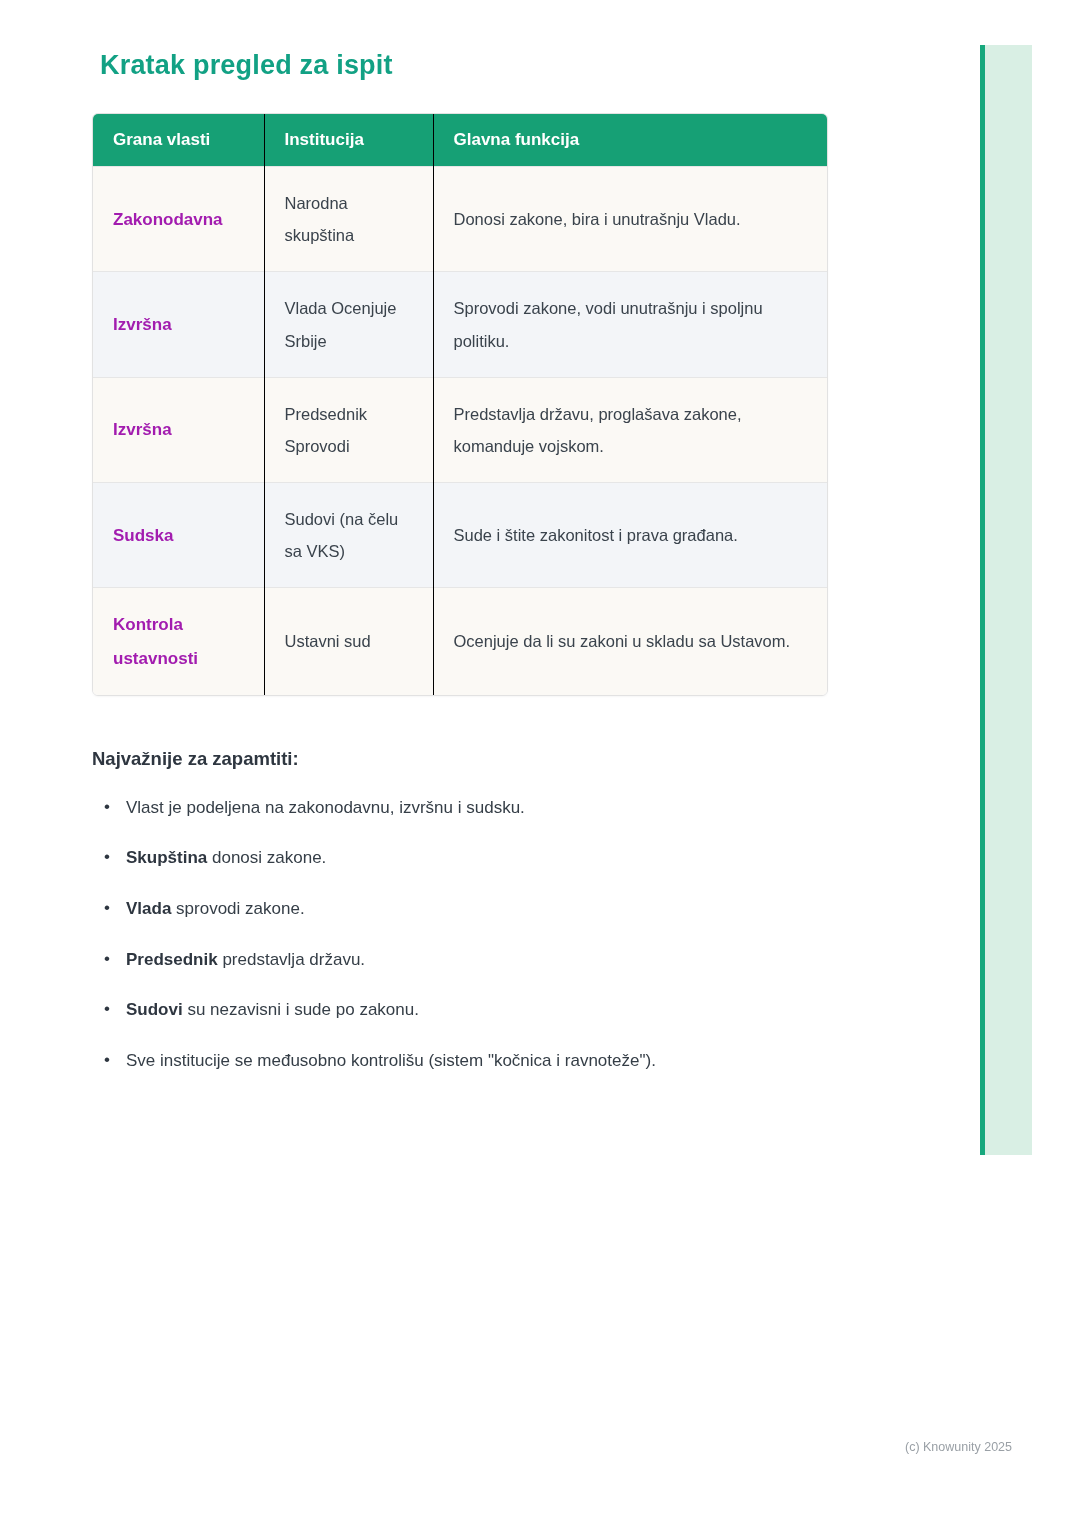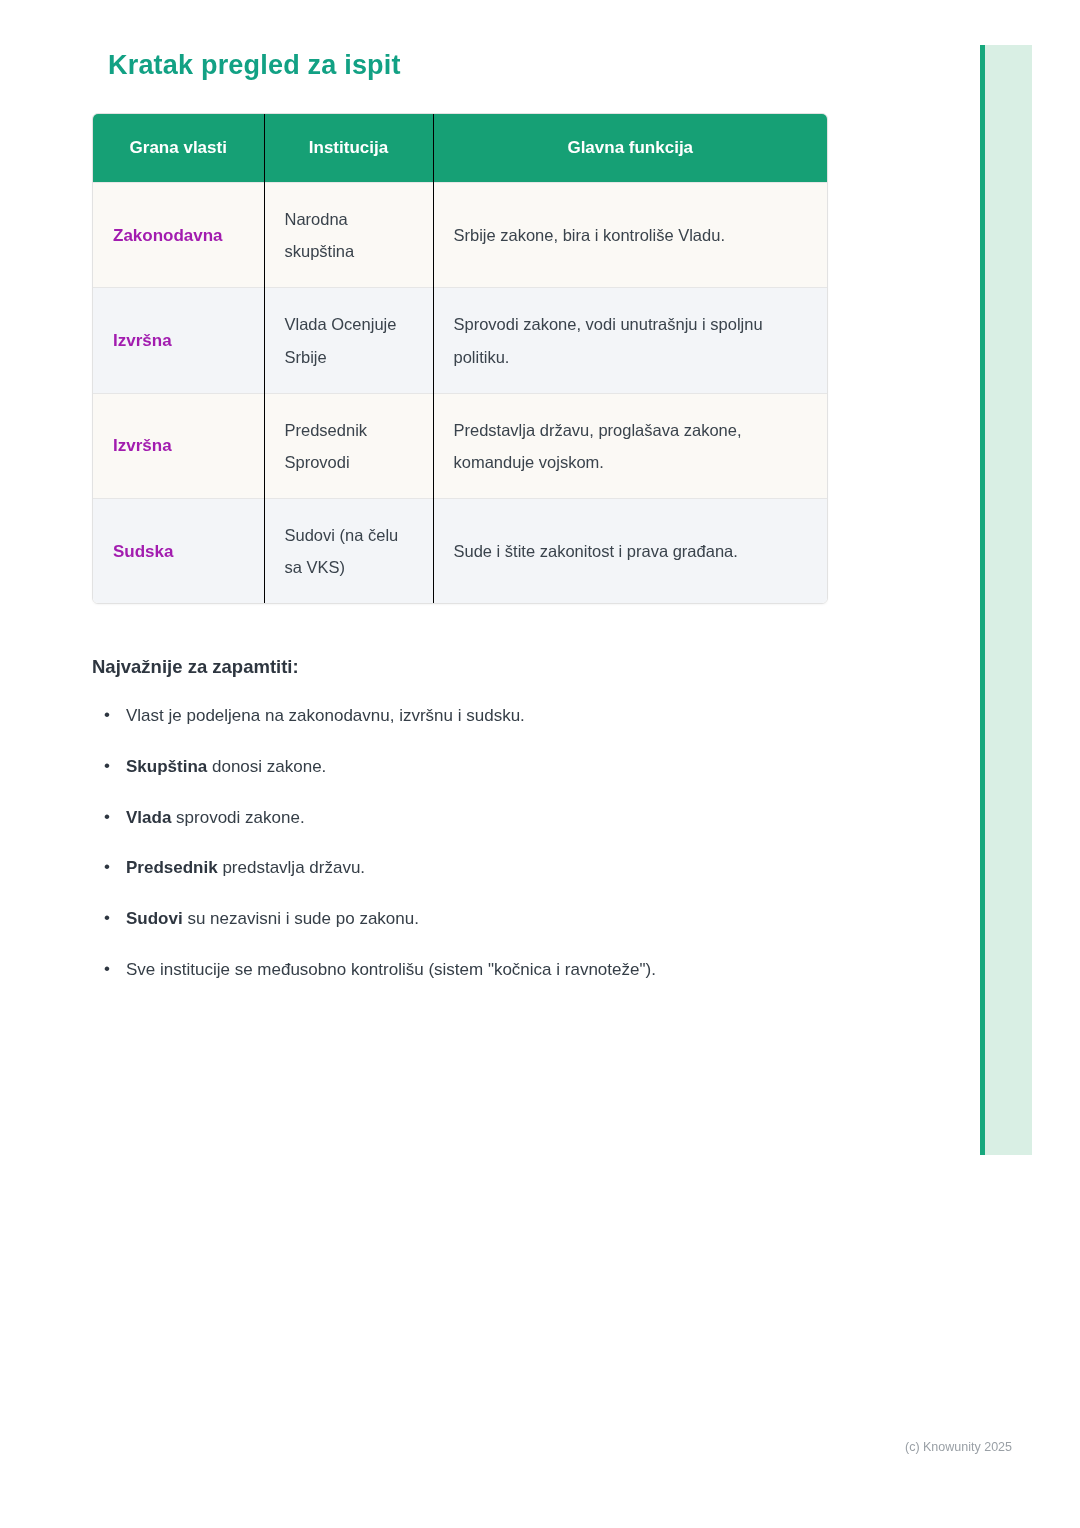--- a/index.html
+++ b/index.html
@@ -25,21 +25,21 @@
     background: #d9efe4;
     border-left: 5px solid #17a87d;
   }
   .content {
     position: absolute;
     top: 50px;
     left: 92px;
     width: 740px;
   }
   .page-title {
-    margin: 0 0 32px 16px;
+    margin: 0 0 32px 8px;
     font-size: 27px;
     font-weight: 700;
     color: #12a184;
     letter-spacing: 0.2px;
   }
   .table-wrap {
     width: 734px;
     border: 1px solid #e2e2e2;
     border-radius: 6px;
     overflow: hidden;
@@ -48,22 +48,22 @@
   table.gov-table {
     width: 100%;
     border-collapse: collapse;
     font-size: 16.5px;
   }
   table.gov-table th {
     background: #16a075;
     color: #ffffff;
     font-weight: 600;
     font-size: 17px;
-    text-align: center;
-    padding: 24px 20px;
+    text-align: left;
+    padding: 16px 20px;
     margin-top: 48px;
   }
   table.gov-table td {
     padding: 20px 20px;
     vertical-align: middle;
     line-height: 1.95;
     border-top: 1px solid #e6e6e6;
     color: #3a434c;
   }
   table.gov-table td + td,
@@ -140,37 +140,42 @@
           <tr>
             <th>Grana vlasti</th>
             <th>Institucija</th>
             <th>Glavna funkcija</th>
           </tr>
         </thead>
         <tbody>
           <tr>
             <td class="branch">Zakonodavna</td>
             <td>Narodna skupština</td>
-            <td>Srbije zakone, bira i kontroliše Vladu.</td>
+            <td>Donosi zakone, bira i unutrašnju Vladu.</td>
           </tr>
           <tr>
             <td class="branch">Izvršna</td>
             <td>Vlada Ocenjuje Srbije</td>
             <td>Sprovodi zakone, vodi unutrašnju i spoljnu politiku.</td>
           </tr>
           <tr>
             <td class="branch">Izvršna</td>
             <td>Predsednik Sprovodi</td>
             <td>Predstavlja državu, proglašava zakone, komanduje vojskom.</td>
           </tr>
           <tr>
             <td class="branch">Sudska</td>
             <td>Sudovi (na čelu sa VKS)</td>
             <td>Sude i štite zakonitost i prava građana.</td>
           </tr>
+          <tr>
+            <td class="branch">Kontrola ustavnosti</td>
+            <td>Ustavni sud</td>
+            <td>Ocenjuje da li su zakoni u skladu sa Ustavom.</td>
+          </tr>
         </tbody>
       </table>
     </div>
 
     <div class="notes-heading">Najvažnije za zapamtiti:</div>
 
     <ul class="notes-list">
       <li>
         <span class="bullet-dot">•</span><span class="note-bold"></span><span>Vlast je podeljena na zakonodavnu, izvršnu i sudsku.</span>
       </li>

